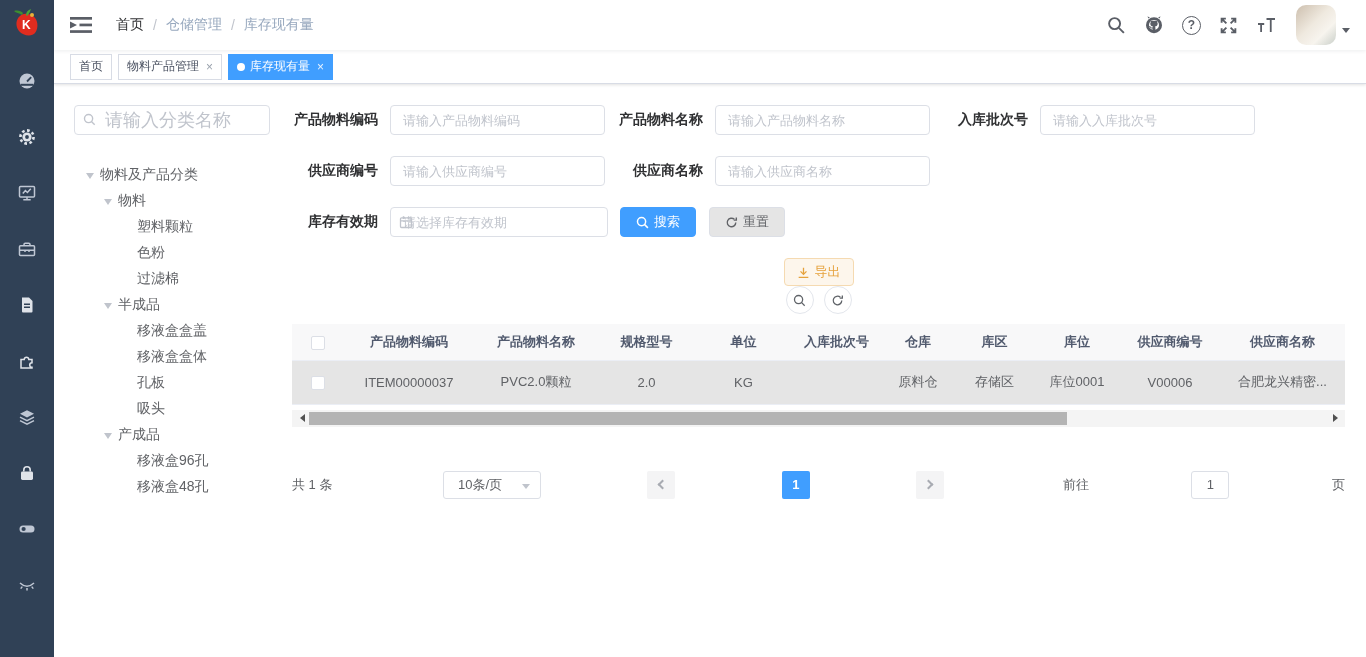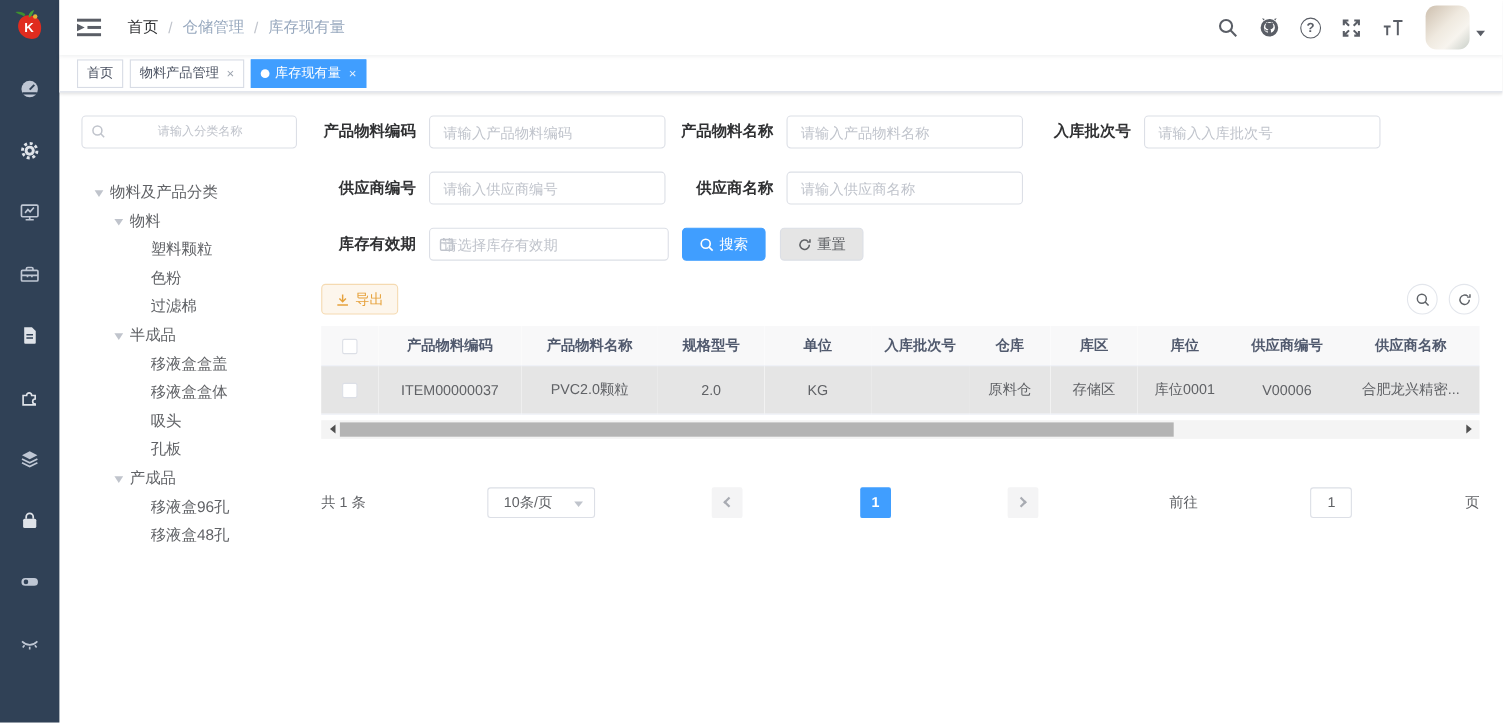--- a/index.html
+++ b/index.html
@@ -43,21 +43,21 @@
   .tag.active .x { color:#e8f3ff; }
   .tag .dot { width:8px; height:8px; border-radius:50%; background:#fff; }
 
   
   .content { flex:1; display:flex; min-height:0; }
 
   
   .tree-panel { width:230px; flex-shrink:0; padding:21px 0 0 20px; }
   .tree-search { position:relative; width:196px; }
   .tree-search input { width:100%; height:30px; border:1px solid #dcdfe6; border-radius:4px;
-    padding:0 10px 0 30px; font-size:11px; color:#606266; outline:none;text-align:center; }
+    padding:0 10px 0 30px; font-size:18px; color:#606266; outline:none; }
   .tree-search svg { position:absolute; left:9px; top:8px; }
   input::placeholder { color:#c0c4cc; }
   .tree { margin-top:27px; }
   .tree-node { height:26px; display:flex; align-items:center; font-size:14px; color:#606266; cursor:pointer; }
   .lv0 { padding-left:12px; } .lv1 { padding-left:30px; } .lv2 { padding-left:48px; }
   .tcaret { width:0; height:0; border:4.5px solid transparent; border-top:6px solid #c0c4cc;
     margin:5px 6px 0 0; flex-shrink:0; }
   .tspace { width:15px; flex-shrink:0; }
 
   
@@ -72,21 +72,21 @@
     padding:0 12px; font-size:13px; color:#606266; outline:none; }
   .date-wrap { position:relative; }
   .date-wrap .inp { width:218px; }
   .date-wrap svg { position:absolute; left:9px; top:8px; }
   .btn { height:30px; border-radius:4px; font-size:13px; display:inline-flex; align-items:center;
     gap:5px; padding:0 15px; cursor:pointer; border:1px solid transparent; }
   .btn-primary { background:#409EFF; color:#fff; border-color:#409EFF; margin-left:12px; }
   .btn-plain { background:#e5e5e5; color:#606266; border-color:#dcdfe6; margin-left:13px; }
 
   
-  .toolbar { display:flex; justify-content:space-between; align-items:center; }
+  .toolbar { display:flex; justify-content:space-between; align-items:center;flex-direction:column; }
   .btn-export { height:28px; background:#fdf6ec; border:1px solid #f5dab1; color:#e6a23c;
     border-radius:4px; font-size:13px; display:inline-flex; align-items:center; gap:5px; padding:0 12px; cursor:pointer; }
   .round-btns { display:flex; gap:10px; }
   .round-btn { width:28px; height:28px; border-radius:50%; border:1px solid #e3e6ec; background:#fff;
     display:flex; align-items:center; justify-content:center; cursor:pointer; }
 
   
   table { width:100%; border-collapse:collapse; table-layout:fixed; margin-top:10px; }
   th { background:#f8f8f9; height:36px; font-size:13px; color:#515a6e; font-weight:bold;
     border-bottom:1px solid #ebeef5; text-align:center; white-space:nowrap; overflow:hidden; }
@@ -310,25 +310,25 @@
           <div class="tree-node lv2">
             <span class="tspace"></span>
               <span>移液盒盒盖</span>
           </div>
           <div class="tree-node lv2">
             <span class="tspace"></span>
               <span>移液盒盒体</span>
           </div>
           <div class="tree-node lv2">
             <span class="tspace"></span>
+              <span>孔板</span>
+          </div>
+          <div class="tree-node lv2">
+            <span class="tspace"></span>
               <span>吸头</span>
-          </div>
-          <div class="tree-node lv2">
-            <span class="tspace"></span>
-              <span>孔板</span>
           </div>
           <div class="tree-node lv1">
             <span class="tcaret"></span>
             <span>产成品</span>
           </div>
           <div class="tree-node lv2">
             <span class="tspace"></span>
               <span>移液盒96孔</span>
           </div>
           <div class="tree-node lv2">

